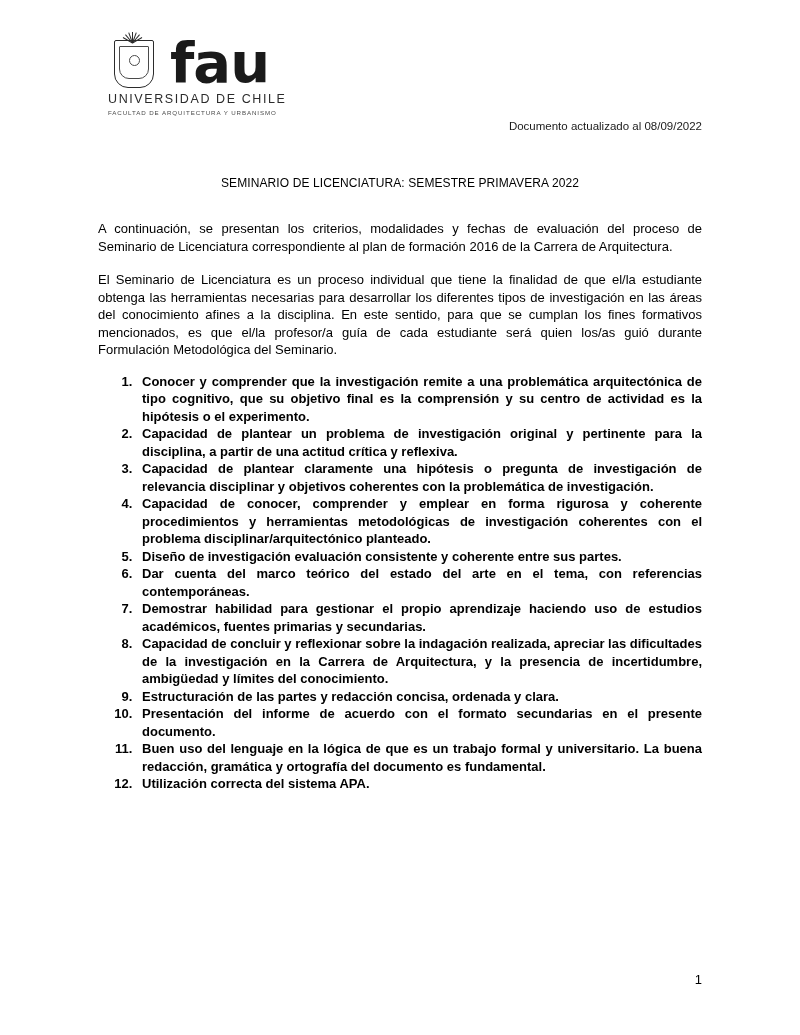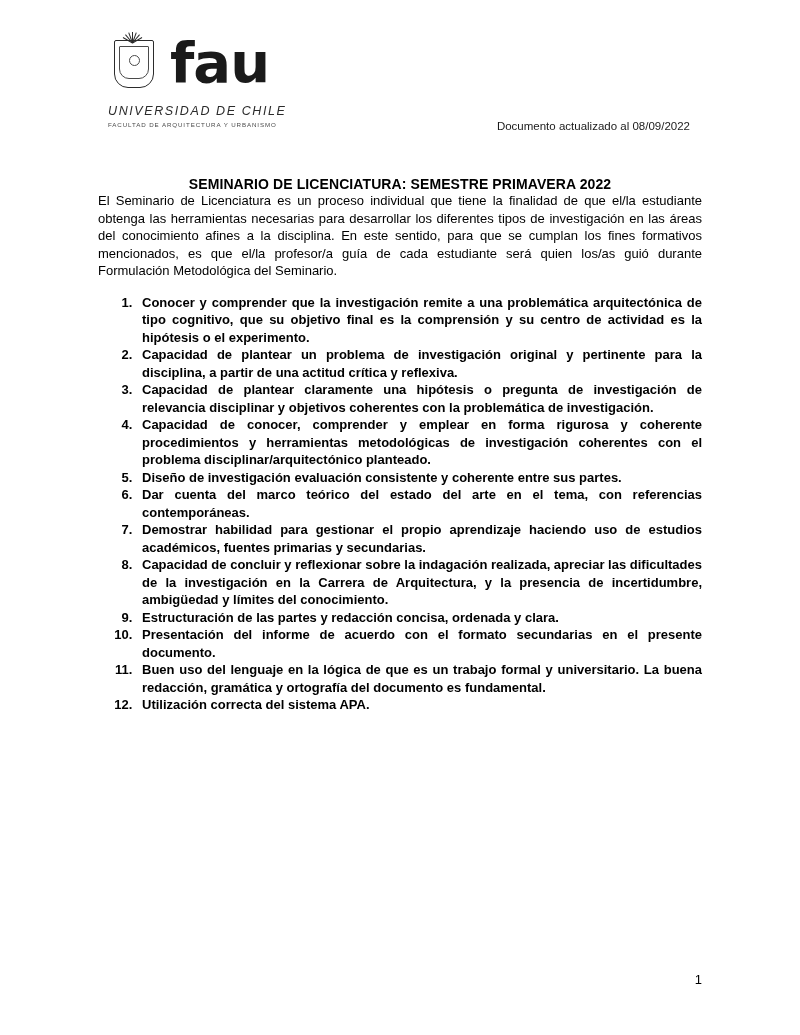--- a/index.html
+++ b/index.html
@@ -96,46 +96,45 @@
     font-weight: bold;
     letter-spacing: -1px;
     color: #1a1a1a;
     margin-left: 6px;
     margin-top: 4px;
   }
   .logo-univ {
     font-size: 12.5px;
     letter-spacing: 1.6px;
     color: #2b2b2b;
-    margin-top: 12px;
+    margin-top: 0;
     margin-left: 2px;
-    font-style: italic;
   }
   .logo-fac {
     font-size: 6.2px;
     letter-spacing: 0.9px;
     color: #4a4a4a;
     margin-top: 3px;
     margin-left: 2px;
   }
   .doc-date {
     position: absolute;
-    right: 12px;
+    right: 0px;
     top: 92px;
     font-size: 11.5px;
     color: #1a1a1a;
   }
 
   
   .doc-title {
     text-align: center;
-    font-weight: bold;
-    font-size: 14px;
+    font-weight: normal;
+    font-size: 12px;
     margin-top: 40px;
-    margin-bottom: 0;
+    margin-bottom: 6px;
     letter-spacing: 0.1px;
   }
 
   
   p.para {
     text-align: justify;
     font-size: 13px;
     line-height: 17.5px;
     margin: 0;
   }
@@ -196,20 +195,21 @@
       </div>
       <div class="logo-univ">UNIVERSIDAD DE CHILE</div>
       <div class="logo-fac">FACULTAD DE ARQUITECTURA Y URBANISMO</div>
     </div>
 
     <div class="doc-date">Documento actualizado al 08/09/2022</div>
   </div>
 
   <h1 class="doc-title">SEMINARIO DE LICENCIATURA: SEMESTRE PRIMAVERA 2022</h1>
 
+  <p class="para p-first">A continuación, se presentan los criterios, modalidades y fechas de evaluación del proceso de Seminario de Licenciatura correspondiente al plan de formación 2016 de la Carrera de Arquitectura.</p>
   <p class="para">El Seminario de Licenciatura es un proceso individual que tiene la finalidad de que el/la estudiante obtenga las herramientas necesarias para desarrollar los diferentes tipos de investigación en las áreas del conocimiento afines a la disciplina. En este sentido, para que se cumplan los fines formativos mencionados, es que el/la profesor/a guía de cada estudiante será quien los/as guió durante Formulación Metodológica del Seminario.</p>
 
 
   <ol class="criteria">
     <li>Conocer y comprender que la investigación remite a una problemática arquitectónica de tipo cognitivo, que su objetivo final es la comprensión y su centro de actividad es la hipótesis o el experimento.</li>
     <li>Capacidad de plantear un problema de investigación original y pertinente para la disciplina, a partir de una actitud crítica y reflexiva.</li>
     <li>Capacidad de plantear claramente una hipótesis o pregunta de investigación de relevancia disciplinar y objetivos coherentes con la problemática de investigación.</li>
     <li>Capacidad de conocer, comprender y emplear en forma rigurosa y coherente procedimientos y herramientas metodológicas de investigación coherentes con el problema disciplinar/arquitectónico planteado.</li>
     <li>Diseño de investigación evaluación consistente y coherente entre sus partes.</li>
     <li>Dar cuenta del marco teórico del estado del arte en el tema, con referencias contemporáneas.</li>

